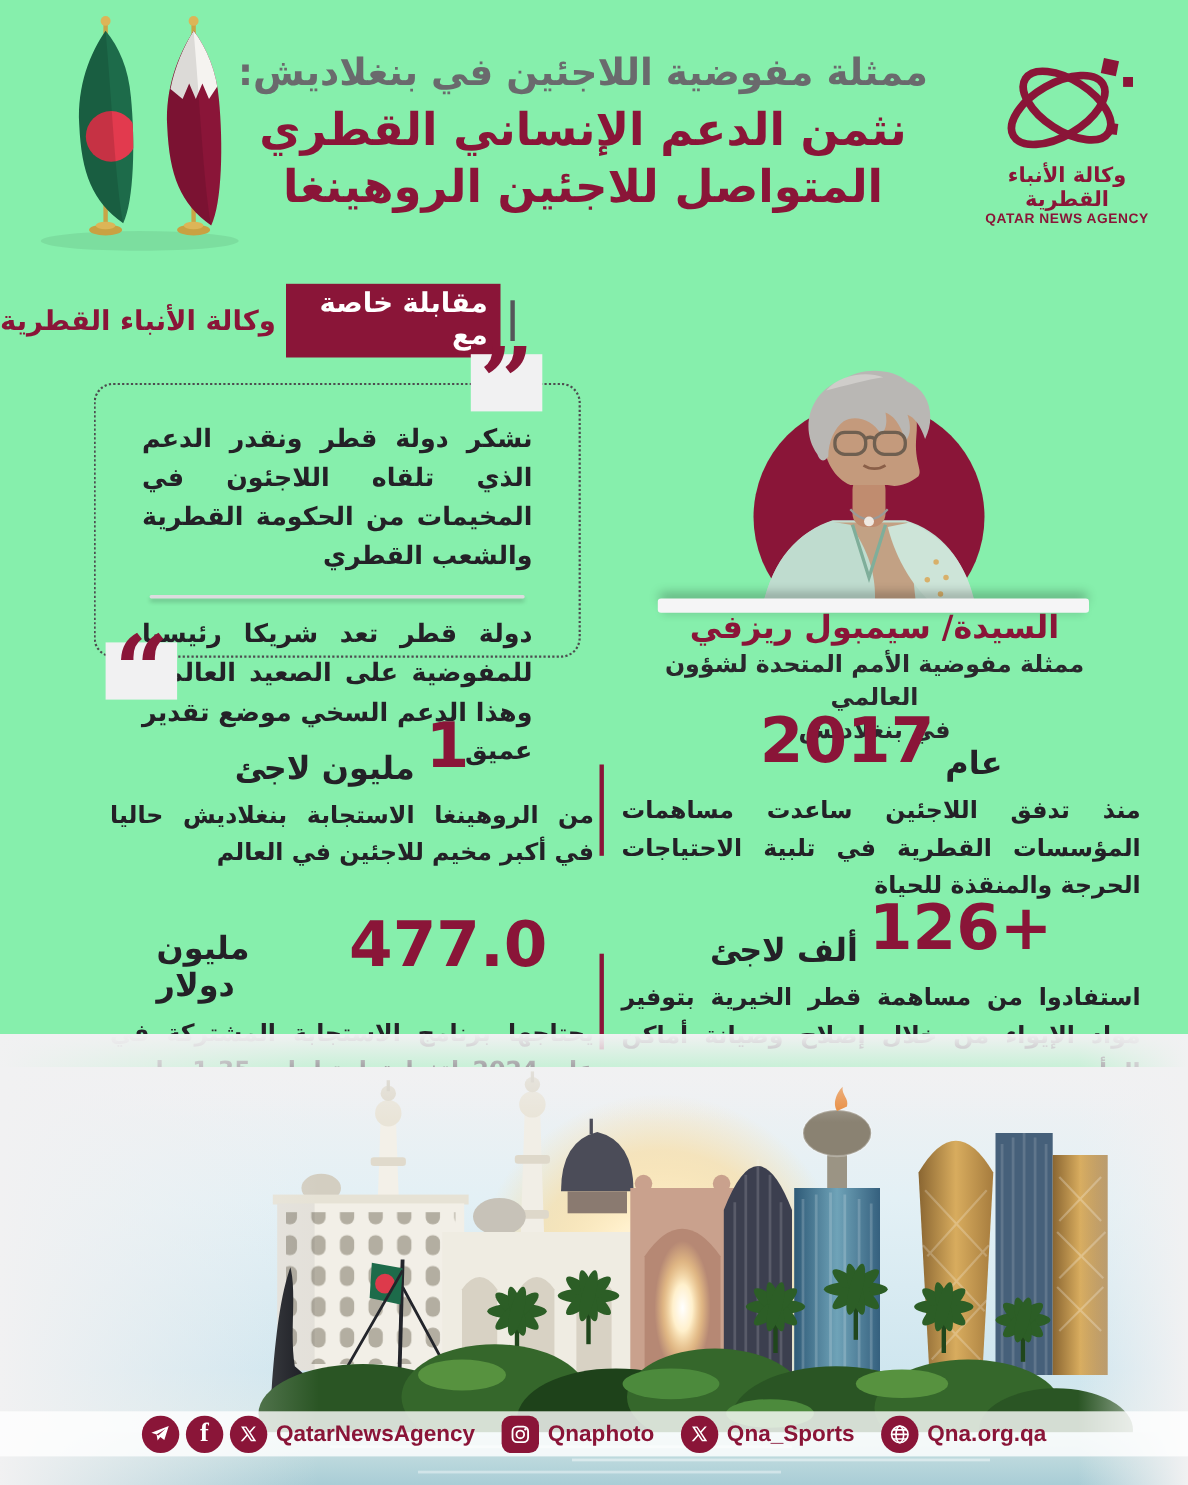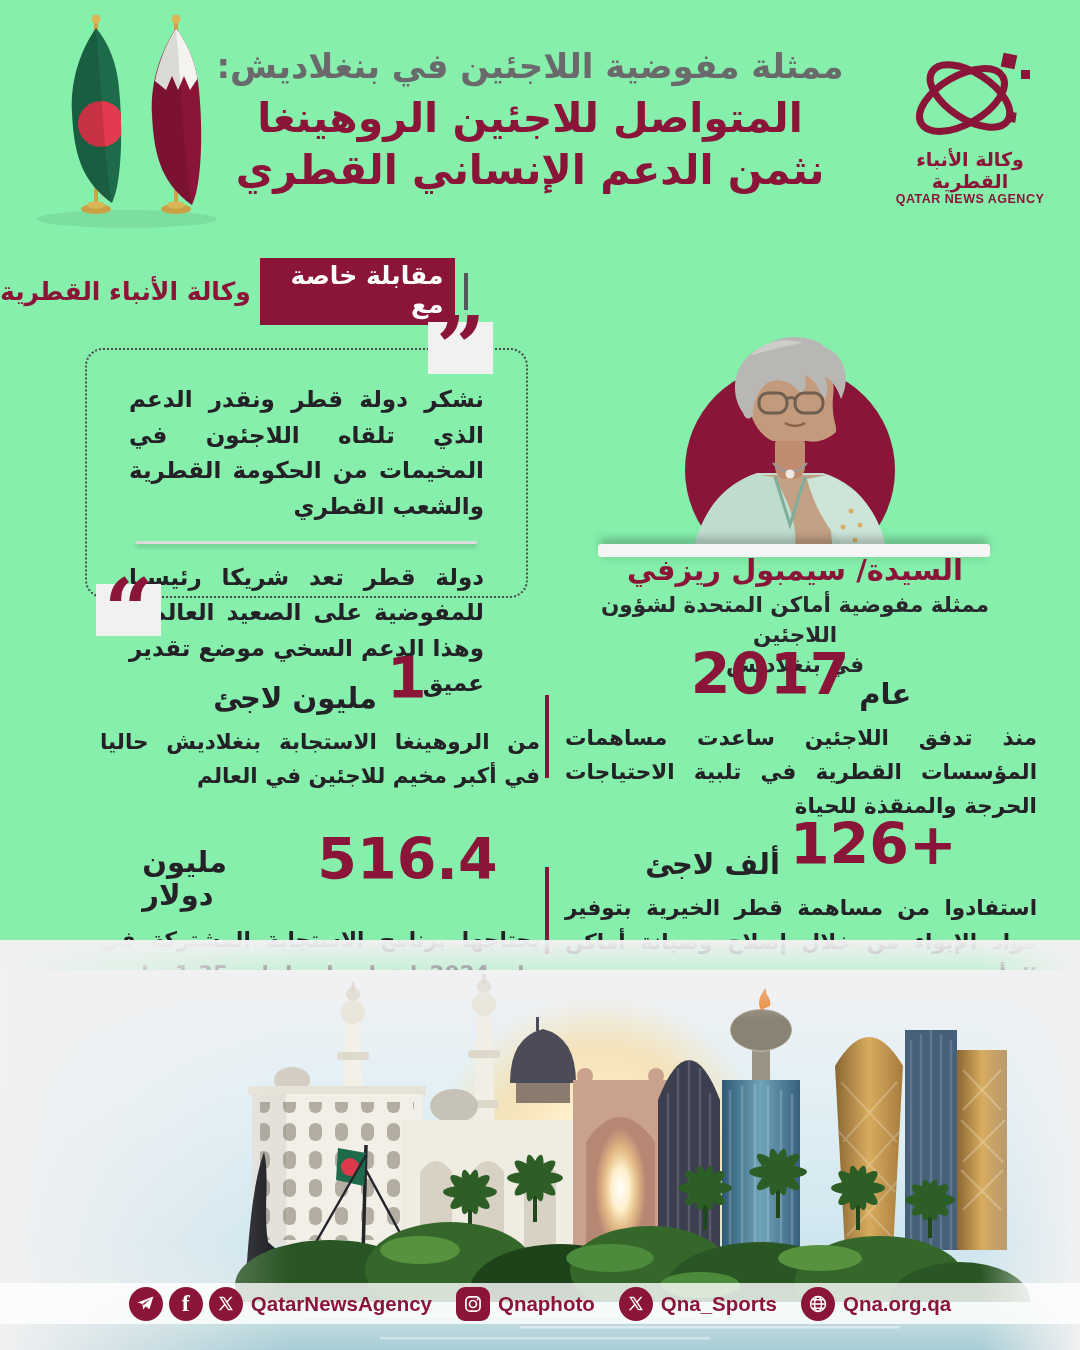--- a/index.html
+++ b/index.html
@@ -106,22 +106,22 @@
         <path d="M154,22 C140,44 128,74 130,109 C132,154 142,179 170,199 C180,179 181,124 177,84 C175,59 166,38 154,22 Z" fill="#8a1538"></path>
         <path d="M154,22 C145,36 137,55 133,75 L144,84 L150,70 L156,84 L162,70 L168,84 L176,72 C173,50 165,34 154,22 Z" fill="#f5f3f0" clip-path="url(#qaclip)"></path>
         <path d="M154,22 C140,44 128,74 130,109 C132,154 142,179 170,199 C163,160 160,90 154,22 Z" fill="rgba(0,0,0,0.10)" clip-path="url(#qaclip)"></path>
       </g>
     </svg>
   </div>
 
   <div class="abs title-block">
     <div class="kicker">ممثلة مفوضية اللاجئين في بنغلاديش:</div>
     <div class="main-title">
+      <div>نثمن الدعم الإنساني القطري</div>
       <div>المتواصل للاجئين الروهينغا</div>
-      <div>نثمن الدعم الإنساني القطري</div>
     </div>
   </div>
 
   <div class="abs qna-logo">
     <svg width="160" height="92" viewBox="0 0 160 92">
       <g fill="none" stroke="#8a1538" stroke-width="7">
         <ellipse cx="72" cy="50" rx="47" ry="24" transform="rotate(-30 72 50)"></ellipse>
         <ellipse cx="80" cy="46" rx="45" ry="23" transform="rotate(33 80 46)"></ellipse>
       </g>
       <rect x="112" y="4" width="14" height="14" fill="#8a1538" transform="rotate(12 119 11)"></rect>
@@ -175,21 +175,21 @@
         <path d="M132,64 C134,62 138,62 140,64"></path>
       </g>
 
       <path d="M130,88 C136,92 144,92 150,88" fill="none" stroke="#8a5f48" stroke-width="2.5"></path>
     </svg>
   </div>
   <div class="abs name-strip"></div>
   <div class="abs profile-text">
     <div class="profile-name">السيدة/ سيمبول ريزفي</div>
     <div class="profile-role">
-      <div>ممثلة مفوضية أماكن المتحدة لشؤون اللاجئين</div>
+      <div>ممثلة مفوضية الأمم المتحدة لشؤون العالمي</div>
       <div>في بنغلاديش</div>
     </div>
   </div>
 
   <div class="abs stat stat-2017">
     <div class="stat-head">
       <span class="stat-label">عام</span>
       <span class="stat-num">2017</span>
     </div>
     <div class="stat-body">منذ تدفق اللاجئين ساعدت مساهمات المؤسسات القطرية في تلبية الاحتياجات الحرجة والمنقذة للحياة</div>
@@ -208,21 +208,21 @@
   <div class="abs stat stat-126">
     <div class="stat-head">
       <span class="stat-num">126+</span>
       <span class="stat-label">ألف لاجئ</span>
     </div>
     <div class="stat-body">استفادوا من مساهمة قطر الخيرية بتوفير مواد الإيواء من خلال إصلاح وصيانة أماكن المأوى</div>
   </div>
 
   <div class="abs stat stat-852">
     <div class="stat-head">
-      <span class="stat-num">516.4</span>
+      <span class="stat-num">477.0</span>
       <span class="stat-label">مليون دولار</span>
     </div>
     <div class="stat-body">يحتاجها برنامج الاستجابة المشتركة في عام 2024 لتغطية احتياجات 1.35 مليون لاجئ</div>
   </div>
 
   <div class="abs vdiv d2"></div>
 
   <div class="abs montage">
     <svg width="1080" height="410" viewBox="0 0 1080 410">
       <defs>

